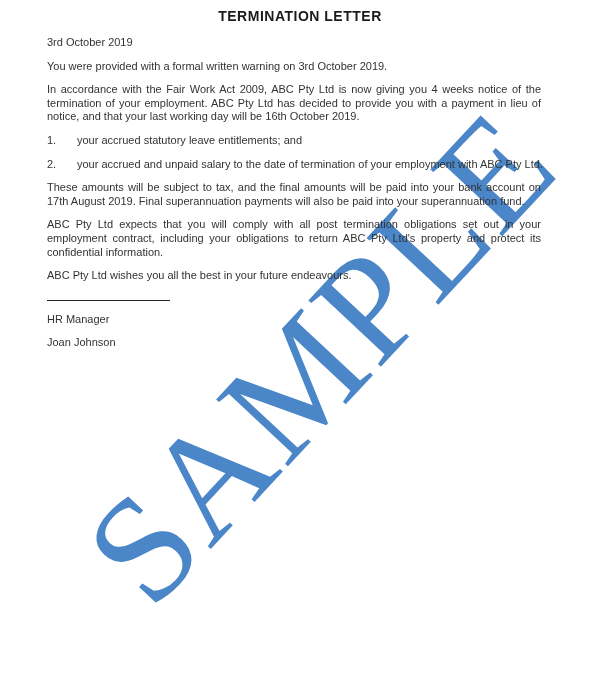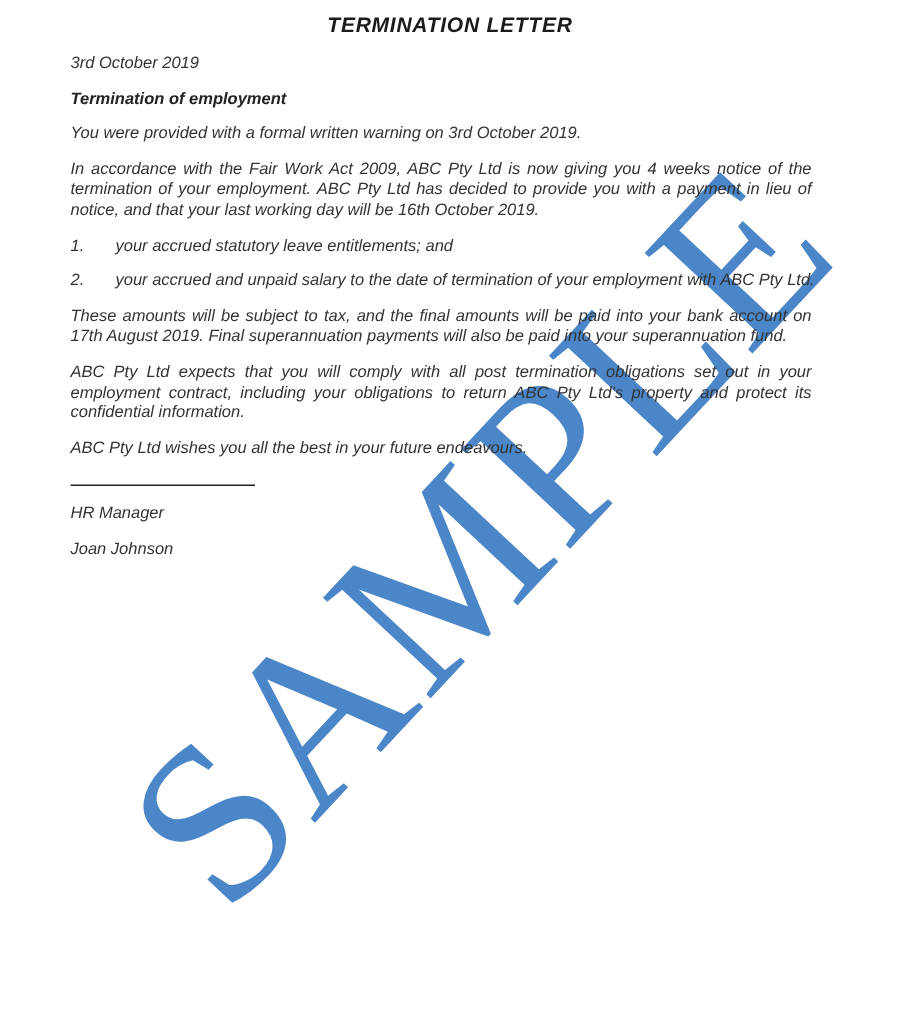--- a/index.html
+++ b/index.html
@@ -26,21 +26,20 @@
     letter-spacing: 2px;
     color: #4b86c8;
     white-space: nowrap;
     z-index: 0;
     user-select: none;
   }
   .content {
     position: relative;
     z-index: 1;
     padding: 8px 47px 0 47px;
-    font-style: italic;
   }
   .title {
     font-size: 14px;
     line-height: 16px;
     font-weight: bold;
     text-align: center;
     letter-spacing: 0.5px;
     color: #1b1b1b;
     margin: 0 0 12px 0;
   }
@@ -79,21 +78,20 @@
 <div class="page">
 
   <div class="watermark">SAMPLE</div>
 
   <div class="content">
 
     <div class="title">TERMINATION LETTER</div>
 
     <p>3rd October 2019</p>
 
-    <p class="bold">Termination of employment</p>
 
     <p>You were provided with a formal written warning on 3rd October 2019.</p>
     <p>In accordance with the Fair Work Act 2009, ABC Pty Ltd is now giving you 4 weeks notice of the termination of your employment. ABC Pty Ltd has decided to provide you with a payment in lieu of notice, and that your last working day will be 16th October 2019.</p>
 
     <div class="list-row">
       <span class="list-num">1.</span>
       <span class="list-text">your accrued statutory leave entitlements; and</span>
     </div>
     <div class="list-row">
       <span class="list-num">2.</span>

